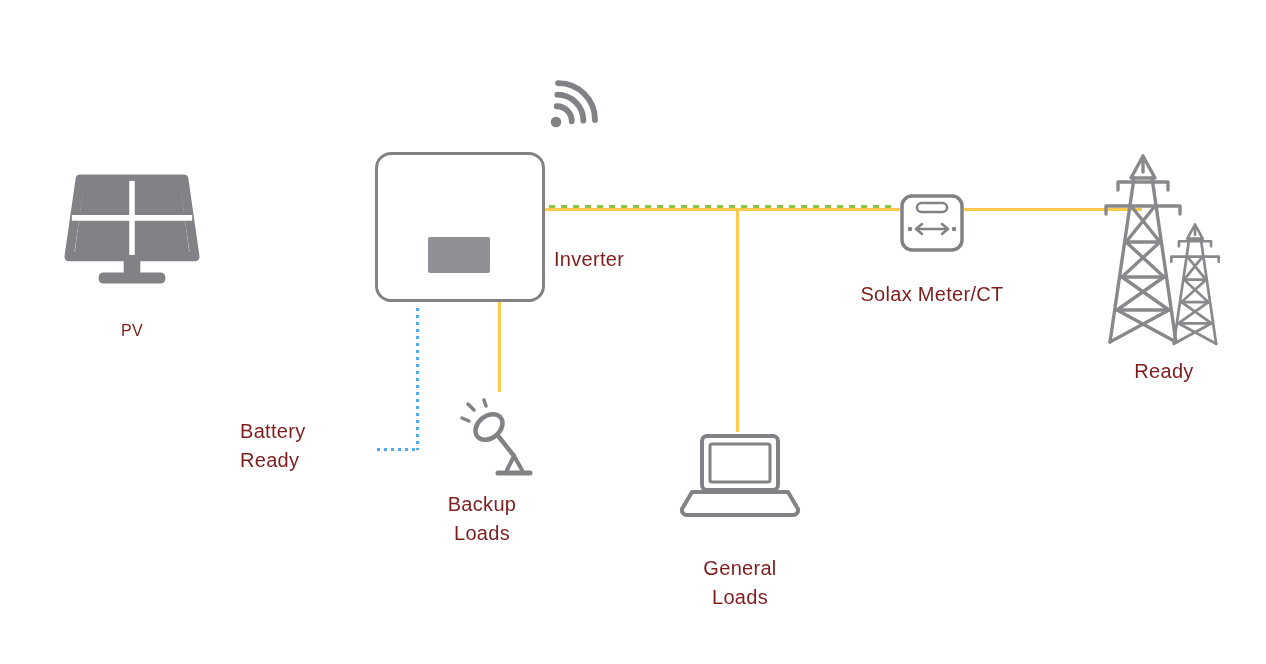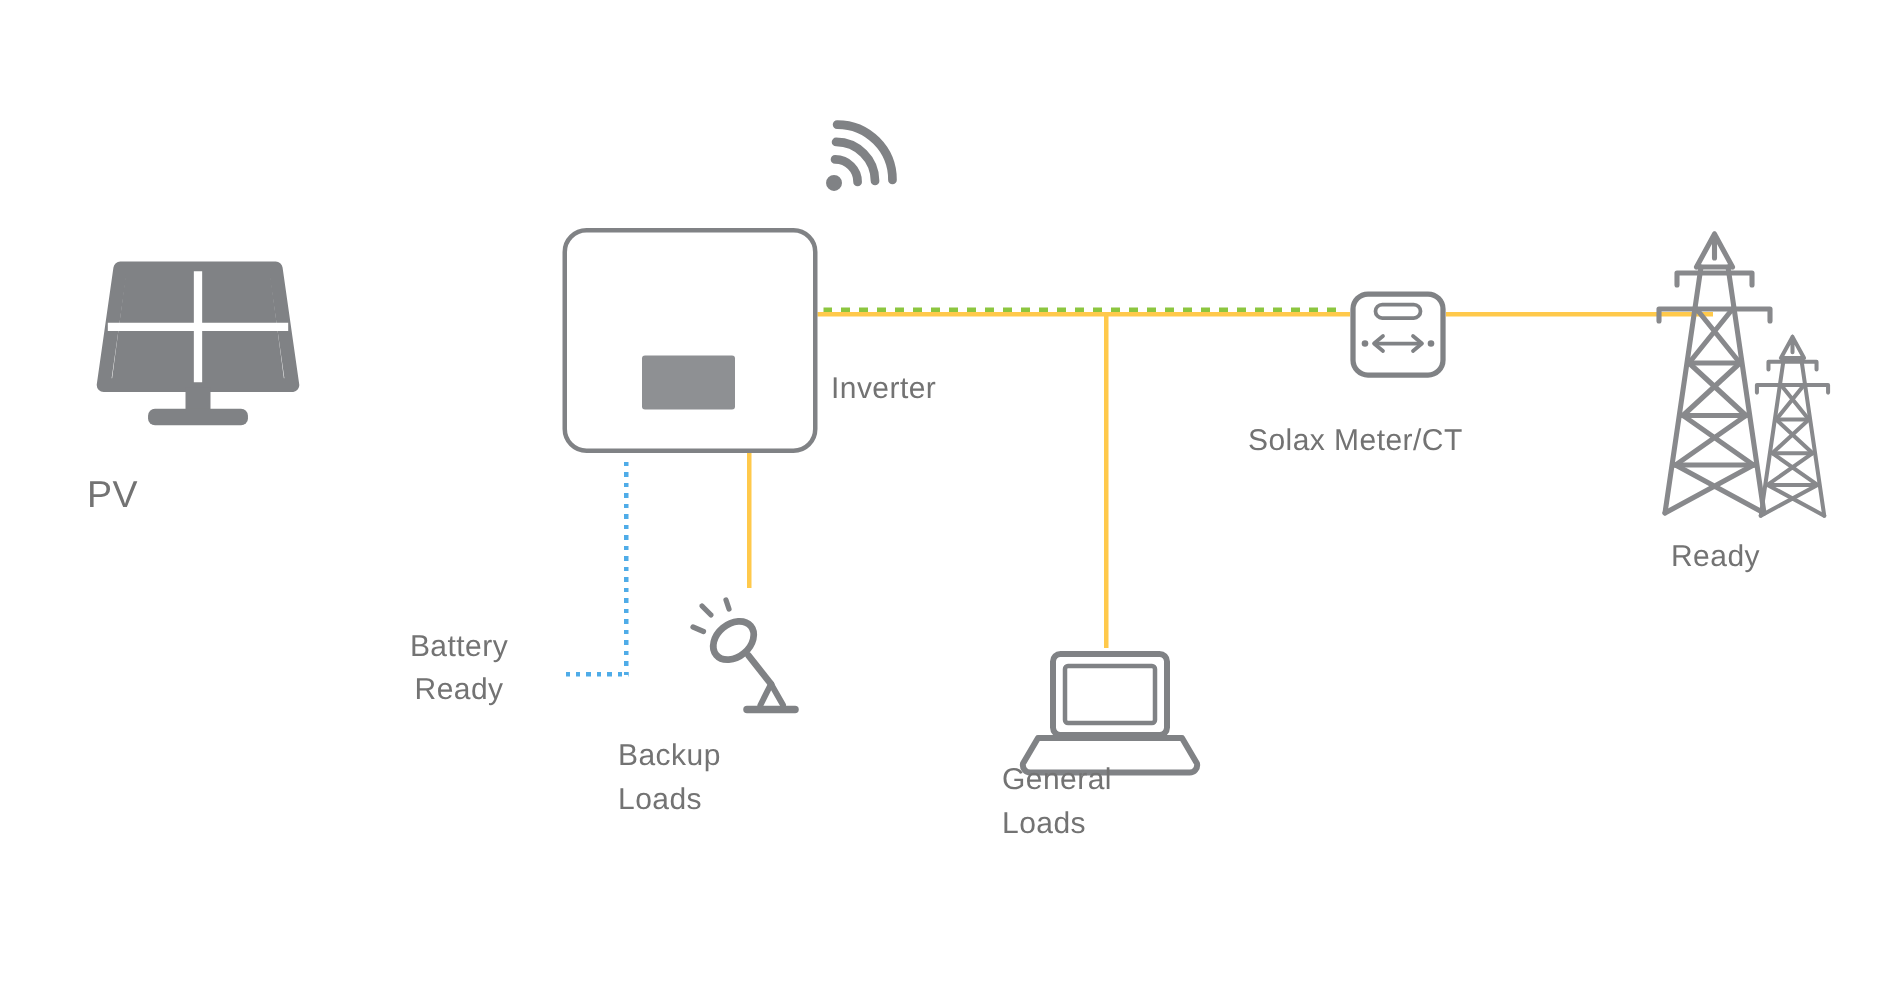--- a/index.html
+++ b/index.html
@@ -5,29 +5,29 @@
   html,body{margin:0;padding:0;background:#ffffff;}
   #canvas{
     position:relative;
     width:1266px;height:664px;
     background:#ffffff;
     font-family:"Liberation Sans","DejaVu Sans",sans-serif;
     overflow:hidden;
   }
   .abs{position:absolute;}
   .label{
-    color:#737373;
+    color:#7f1d1d;
     font-size:20px;
     font-weight:500;
     letter-spacing:.3px;
     white-space:pre-line;
     line-height:29px;
   }
-  .center{}
-  .right{text-align:center;}
+  .center{text-align:center;}
+  .right{text-align:left;}
   
   .yellow-h{height:3px;background:#FFC94B;}
   .yellow-v{width:3px;background:#FFC94B;}
   .green-dash-h{
     height:3px;
     background:repeating-linear-gradient(90deg,#8CC63F 0 6px,transparent 6px 12px);
   }
   .blue-dot-v{
     width:3px;
     background:repeating-linear-gradient(180deg,#4FACE8 0 3px,transparent 3px 7px);
@@ -68,21 +68,21 @@
   <div class="abs" style="left:58px;top:170px;">
     <svg width="148" height="130" viewBox="0 0 160 135">
       <path d="M24 7 L136 7 L148 91 L12 91 Z" fill="none" stroke="#808285" stroke-width="10" stroke-linejoin="round"></path>
       <path d="M28 11 L132 11 L142 87 L18 87 Z" fill="#808285"></path>
       <line x1="80" y1="9" x2="80" y2="89" stroke="#ffffff" stroke-width="6"></line>
       <line x1="15" y1="49" x2="145" y2="49" stroke="#ffffff" stroke-width="6"></line>
       <rect x="71" y="93" width="18" height="17" fill="#808285"></rect>
       <rect x="44" y="108" width="72" height="12" rx="5" fill="#808285"></rect>
     </svg>
   </div>
-  <div class="abs label center" style="left:58px;top:316px;width:148px;font-size:25px;">PV</div>
+  <div class="abs label center" style="left:58px;top:316px;width:148px;font-size:16px;">PV</div>
 
   <div class="abs" style="left:540px;top:80px;transform:rotate(45deg);">
     <svg width="58" height="58" viewBox="0 0 60 60">
       <circle cx="30" cy="49" r="5.5" fill="#808285"></circle>
       <path d="M19 37 A15.5 15.5 0 0 1 41 37" stroke="#808285" stroke-width="6" fill="none" stroke-linecap="round"></path>
       <path d="M11 28 A27 27 0 0 1 49 28" stroke="#808285" stroke-width="6" fill="none" stroke-linecap="round"></path>
       <path d="M3 19 A38 38 0 0 1 57 19" stroke="#808285" stroke-width="6" fill="none" stroke-linecap="round"></path>
     </svg>
   </div>
 
@@ -109,21 +109,21 @@
   <div class="abs label center" style="left:412px;top:490px;width:140px;">Backup
 Loads</div>
 
   <div class="abs" style="left:678px;top:433px;">
     <svg width="124" height="90" viewBox="0 0 124 90">
       <rect x="24" y="3" width="76" height="54" rx="5" fill="#ffffff" stroke="#808285" stroke-width="4"></rect>
       <rect x="32" y="11" width="60" height="38" rx="2" fill="none" stroke="#808285" stroke-width="3"></rect>
       <path d="M14 59 H110 L120 76 A5 5 0 0 1 115 82 H9 A5 5 0 0 1 4 76 Z" fill="#ffffff" stroke="#808285" stroke-width="4" stroke-linejoin="round"></path>
     </svg>
   </div>
-  <div class="abs label center" style="left:668px;top:506px;width:144px;">General
+  <div class="abs label center" style="left:668px;top:554px;width:144px;">General
 Loads</div>
 
   <div class="abs" style="left:900px;top:194px;">
     <svg width="64" height="58" viewBox="0 0 64 58">
       <rect x="2" y="2" width="60" height="54" rx="10" fill="#ffffff" stroke="#808285" stroke-width="3.5"></rect>
       <rect x="17" y="9" width="30" height="9" rx="4.5" fill="none" stroke="#808285" stroke-width="2.5"></rect>
       <circle cx="10" cy="35" r="2.2" fill="#808285"></circle>
       <circle cx="54" cy="35" r="2.2" fill="#808285"></circle>
       <line x1="17" y1="35" x2="47" y2="35" stroke="#808285" stroke-width="2.5"></line>
       <path d="M22 30 L16 35 L22 40" fill="none" stroke="#808285" stroke-width="2.5" stroke-linecap="round" stroke-linejoin="round"></path>

